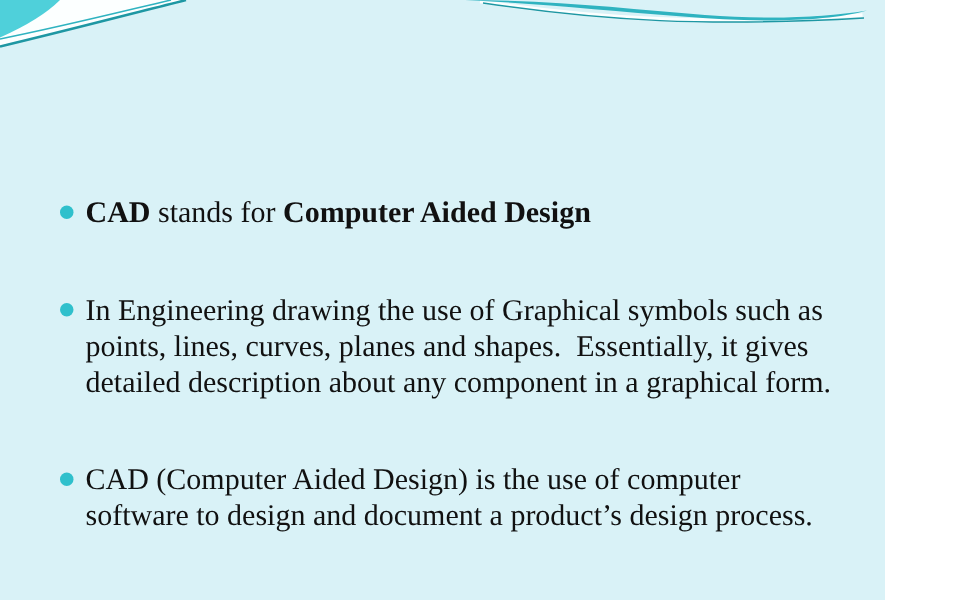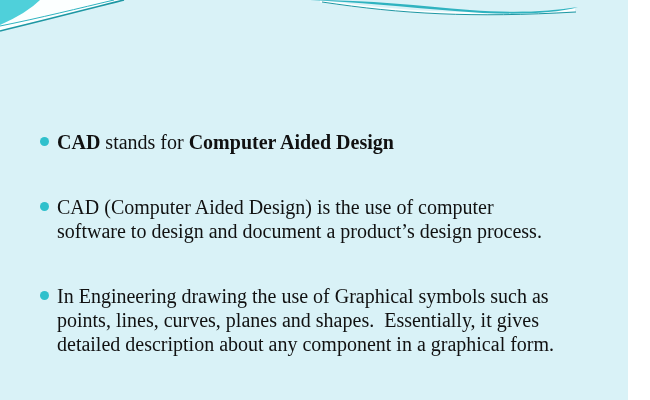--- a/index.html
+++ b/index.html
@@ -1,20 +1,19 @@
 <!DOCTYPE html>
 <html style="--background: #d9f2f7; --accent-turquoise: #4fd0da; --accent-band: #2fb3c0; --accent-dark-line: #1e97a3; --accent-white: #fcffff; --bullet-dot: #2fc0cc; --text: #111111;"><head>
 <meta charset="utf-8">
 <style>
   html,body{margin:0;padding:0;}
   body{width:650px;height:400px;font-family:"Liberation Serif",serif;}
   .slide{
     position:relative;width:590px;height:400px;overflow:hidden;
     background:var(--background,#d9f2f7);
-    padding-left:38px;
   }
   svg.decor{position:absolute;top:0;left:0;display:block;}
   .decor-turquoise{fill:var(--accent-turquoise,#4fd0da);}
   .decor-white-fill{fill:var(--accent-white,#fcffff);}
   .decor-band{fill:var(--accent-band,#2fb3c0);}
   .decor-dark-line{stroke:var(--accent-dark-line,#1e97a3);fill:none;}
   .decor-white-line{stroke:var(--accent-white,#fcffff);fill:none;}
   .decor-mid-line{stroke:var(--accent-band,#2fb3c0);fill:none;}
   .bullets{position:absolute;left:36px;top:130px;width:578px;}
   .bullet-item{display:flex;align-items:flex-start;margin-bottom:41px;}
@@ -48,25 +47,25 @@
 
   <div class="bullets">
 
     <div class="bullet-item">
       <span class="dot"></span>
       <div class="bullet-text"><span class="bold">CAD</span><span> stands for </span><span class="bold">Computer Aided Design</span></div>
     </div>
 
     <div class="bullet-item">
       <span class="dot"></span>
-      <div class="bullet-text">CAD (Computer Aided Design) is the use of computer
-software to design and document a product’s design process.</div>
+      <div class="bullet-text">In Engineering drawing the use of Graphical symbols such as
+points, lines, curves, planes and shapes.  Essentially, it gives
+detailed description about any component in a graphical form.</div>
     </div>
 
     <div class="bullet-item">
       <span class="dot"></span>
-      <div class="bullet-text">In Engineering drawing the use of Graphical symbols such as
-points, lines, curves, planes and shapes.  Essentially, it gives
-detailed description about any component in a graphical form.</div>
+      <div class="bullet-text">CAD (Computer Aided Design) is the use of computer
+software to design and document a product’s design process.</div>
     </div>
 
   </div>
 </div>
 
 </body></html>

